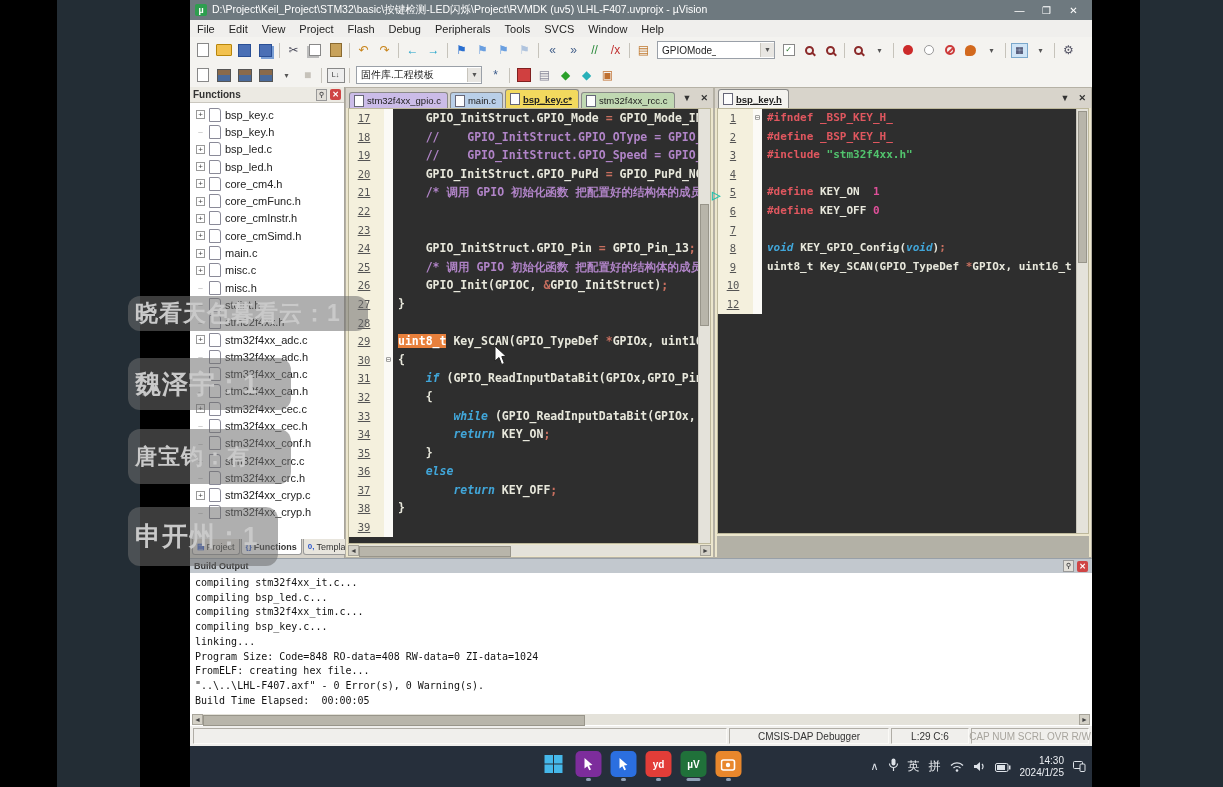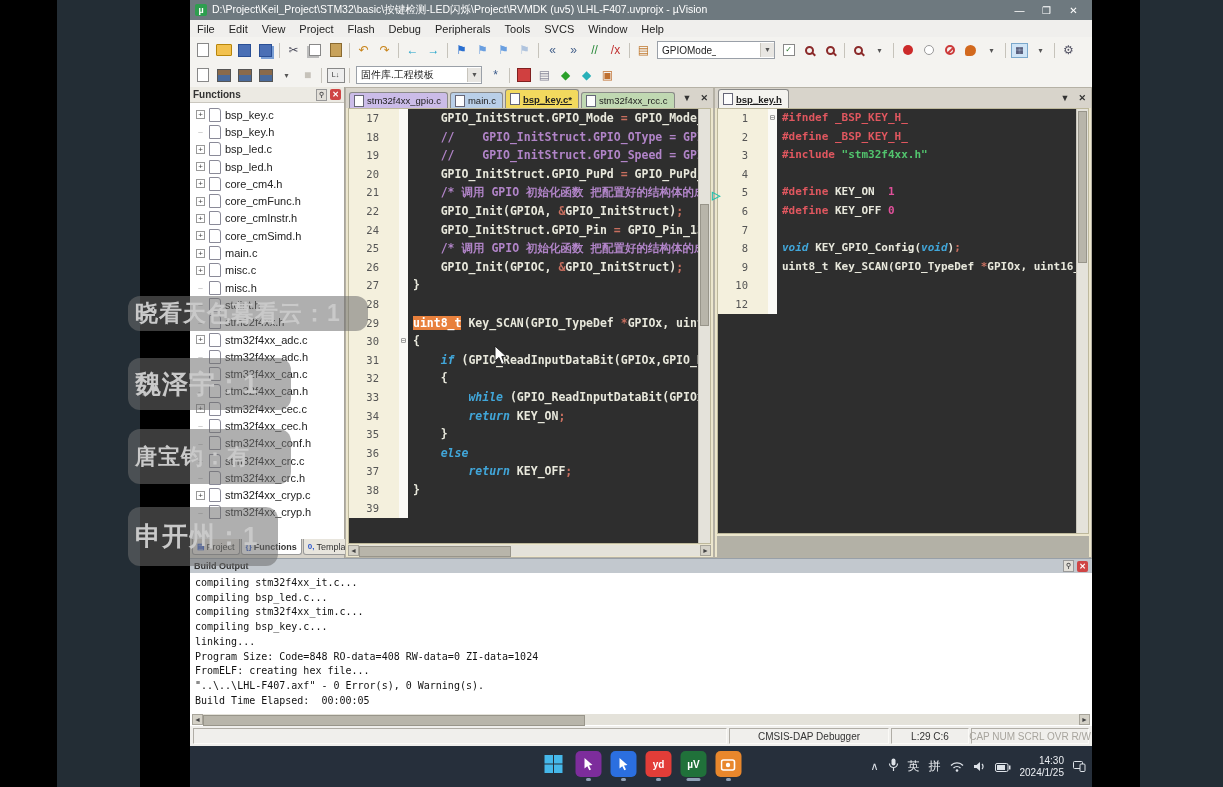--- a/index.html
+++ b/index.html
@@ -83,22 +83,22 @@
   .etab.active{height:18px;font-weight:bold;}
   .etab.active .lbl{text-decoration:underline;}
   .tdoc{width:8px;height:10px;background:#fdfdfd;border:1px solid #667;}
   .tabctl{position:absolute;right:5px;top:5px;display:flex;gap:9px;font-size:9px;color:#333;font-weight:bold;}
   .edframe{position:absolute;left:2px;right:2px;background:#2e2e2e;border:1px solid #bdb89c;overflow:hidden;}
   #cedit{top:20px;bottom:13px;}
   #redit{top:20px;bottom:23px;}
   .crow{display:flex;height:18.6px;align-items:stretch;font-family:"DejaVu Sans Mono","Liberation Mono",monospace;
         font-weight:bold;font-size:11.5px;line-height:18.6px;}
   #redit .crow{font-size:11px;}
-  .ln{flex:0 0 30px;background:#f4f0dd;color:#555;text-align:right;padding-right:20px;font-weight:normal;
-      font-size:10.5px;}
+  .ln{flex:0 0 30px;background:#f4f0dd;color:#555;text-align:center;padding-right:5px;font-weight:normal;
+      font-size:10.5px;text-decoration:underline;}
   .fm{flex:0 0 9px;background:#fbfaf6;font-size:8px;color:#555;text-align:center;line-height:18px;font-weight:normal;}
   .ct{white-space:pre;padding-left:5px;}
   .tk-w{color:#e8e8dc}.tk-cm{color:#b184c8}.tk-kw{color:#41a6d9;font-style:italic}
   .tk-pre{color:#e0575f}.tk-str{color:#52c46e}.tk-num{color:#e0509a}.tk-op{color:#c86f5f}
   .tk-sel{background:#e8803c;color:#fff;}
   .vscroll{position:absolute;top:0;bottom:0;right:0;width:11px;background:#e4e2da;border-left:1px solid #c8c5bb;}
   .vthumb{position:absolute;left:1px;right:1px;background:#b8b5aa;border:1px solid #98958a;}
   .hscroll{position:absolute;left:2px;bottom:1px;height:11px;background:#e4e2da;display:flex;}
   .harrow{width:11px;height:11px;background:#d4d1c7;border:1px solid #a8a59b;font-size:7px;line-height:10px;
           text-align:center;color:#444;box-sizing:border-box;}
@@ -538,21 +538,25 @@
                   <span class="ct"><span class="tk-w">    GPIO_InitStruct.GPIO_PuPd </span><span class="tk-op">= </span><span class="tk-w">GPIO_PuPd_NOPULL</span></span>
                 </div>
                 <div class="crow">
                   <span class="ln">21</span>
                   <span class="fm"></span>
                   <span class="ct"><span class="tk-cm">    /* 调用 GPIO 初始化函数 把配置好的结构体的成员参数</span></span>
                 </div>
                 <div class="crow">
                   <span class="ln">22</span>
                   <span class="fm"></span>
-                  <span class="ct"><span class="tk-w">    GPIO_Init(GPIOA, </span><span class="tk-op">&amp;</span><span class="tk-w">GPIO_InitStruct)</span><span class="tk-op">;</span></span>
+                </div>
+                <div class="crow">
+                  <span class="ln">23</span>
+                  <span class="fm"></span>
+                  <span class="ct"></span>
                 </div>
                 <div class="crow">
                   <span class="ln">24</span>
                   <span class="fm"></span>
                   <span class="ct"><span class="tk-w">    GPIO_InitStruct.GPIO_Pin </span><span class="tk-op">= </span><span class="tk-w">GPIO_Pin_13</span><span class="tk-op">;</span></span>
                 </div>
                 <div class="crow">
                   <span class="ln">25</span>
                   <span class="fm"></span>
                   <span class="ct"><span class="tk-cm">    /* 调用 GPIO 初始化函数 把配置好的结构体的成员参数</span></span>

